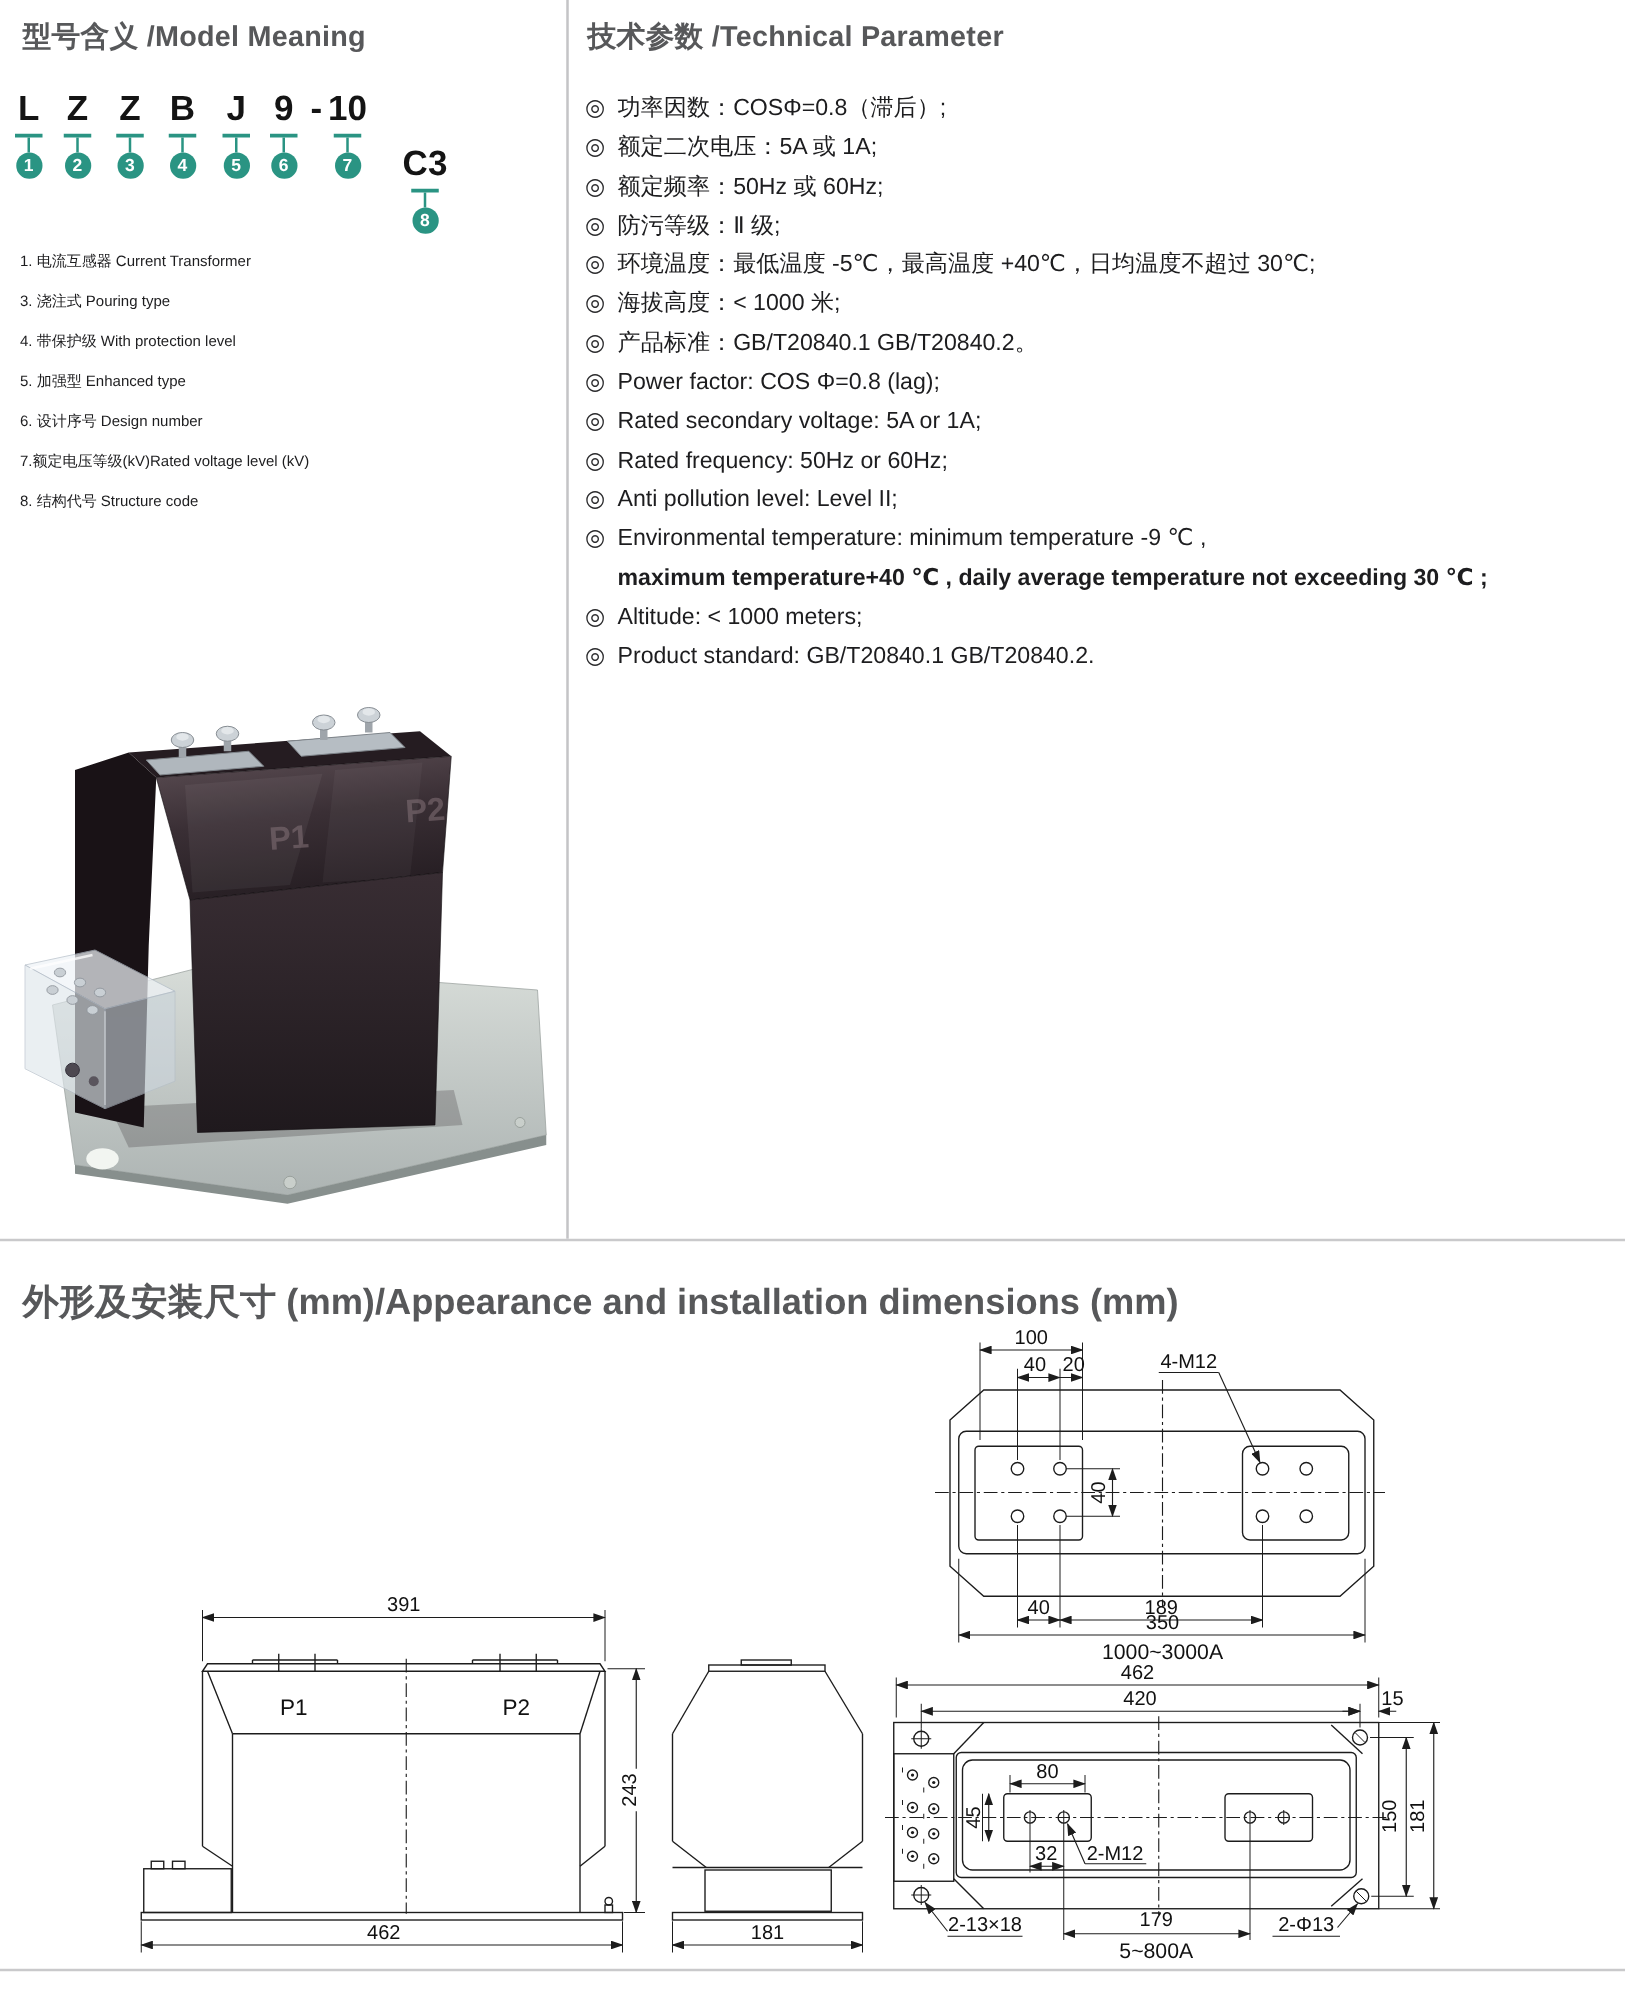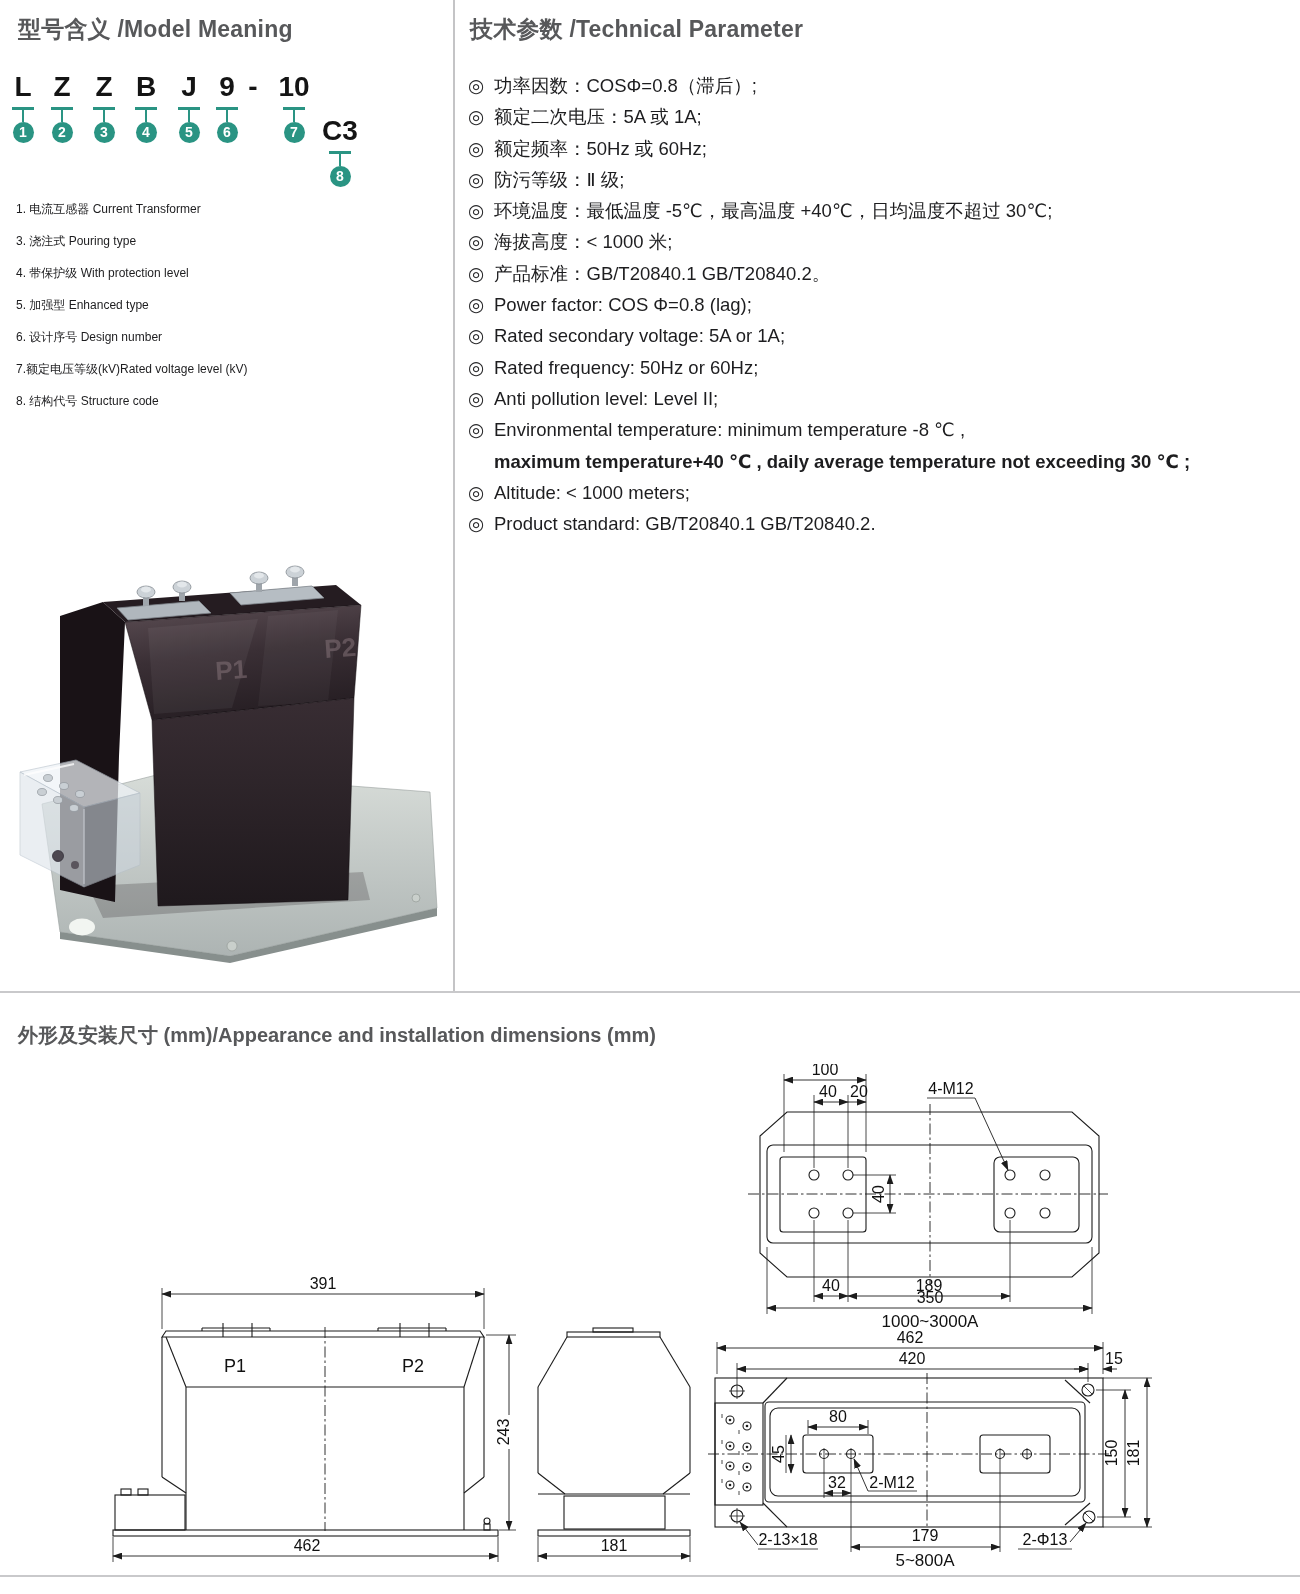--- a/index.html
+++ b/index.html
@@ -8,21 +8,21 @@
     font-family:"Liberation Sans","DejaVu Sans",sans-serif; color:#1d1d1f; overflow:hidden;border-radius:15px;
   }
   .abs { position:absolute; }
 
   
   .vdiv { position:absolute; left:453px; top:0; width:2px; height:991px; background:#c4c4c6; }
   .hdiv  { position:absolute; left:0; width:1300px; height:2px; background:#c9c9cb; }
 
   
   .sect-title { position:absolute; font-weight:bold; color:#57585a; font-size:23px; letter-spacing:0.2px; }
-  .big-title  { position:absolute; font-weight:bold; color:#57585a; font-size:20px; }
+  .big-title  { position:absolute; font-weight:bold; color:#57585a; font-size:29px; }
 
   
   .cunit { position:absolute; top:72px; text-align:center; }
   .cletter { font-size:28px; font-weight:bold; color:#141414; line-height:30px; }
   .tbar { width:22px; height:2.5px; background:#2a9483; margin:5px auto 0 auto; }
   .stem { width:2.5px; height:12px; background:#2a9483; margin:0 auto; }
   .ball { width:21px; height:21px; border-radius:50%; background:#2a9483; color:#fff;
           font-size:14px; font-weight:bold; line-height:21px; text-align:center; margin:0 auto; }
 
   .mlist { position:absolute; left:16px; top:193px; font-size:12px; line-height:32px; color:#1d1d1f; white-space:nowrap; }
@@ -86,21 +86,21 @@
       </div>
     <div class="cunit" style="left:210px;width:34px;">
         <div class="cletter">9</div>
         <div class="tbar"></div>
         <div class="stem"></div>
         <div class="ball">6</div>
       </div>
     <div class="cunit" style="left:245px;width:16px;">
         <div class="cletter">-</div>
       </div>
-    <div class="cunit" style="left:274px;width:40px;">
+    <div class="cunit" style="left:258px;width:40px;">
         <div class="cletter">10</div>
         <div class="tbar"></div>
         <div class="stem"></div>
         <div class="ball">7</div>
       </div>
     <div class="cunit" style="left:318px;width:44px;margin-top:44px;">
         <div class="cletter">C3</div>
         <div class="tbar"></div>
         <div class="stem"></div>
         <div class="ball">8</div>
@@ -234,21 +234,21 @@
     <div class="trow">
         <span class="bullet">◎</span>
         <span>Rated frequency: 50Hz or 60Hz;</span>
       </div>
     <div class="trow">
         <span class="bullet">◎</span>
         <span>Anti pollution level: Level II;</span>
       </div>
     <div class="trow">
         <span class="bullet">◎</span>
-        <span>Environmental temperature: minimum temperature -8 ℃ ,</span>
+        <span>Environmental temperature: minimum temperature -9 ℃ ,</span>
       </div>
     <div class="cont">maximum temperature+40 ℃ , daily average temperature not exceeding 30 ℃ ;</div>
     <div class="trow">
         <span class="bullet">◎</span>
         <span>Altitude: &lt; 1000 meters;</span>
       </div>
     <div class="trow">
         <span class="bullet">◎</span>
         <span>Product standard: GB/T20840.1 GB/T20840.2.</span>
       </div>

